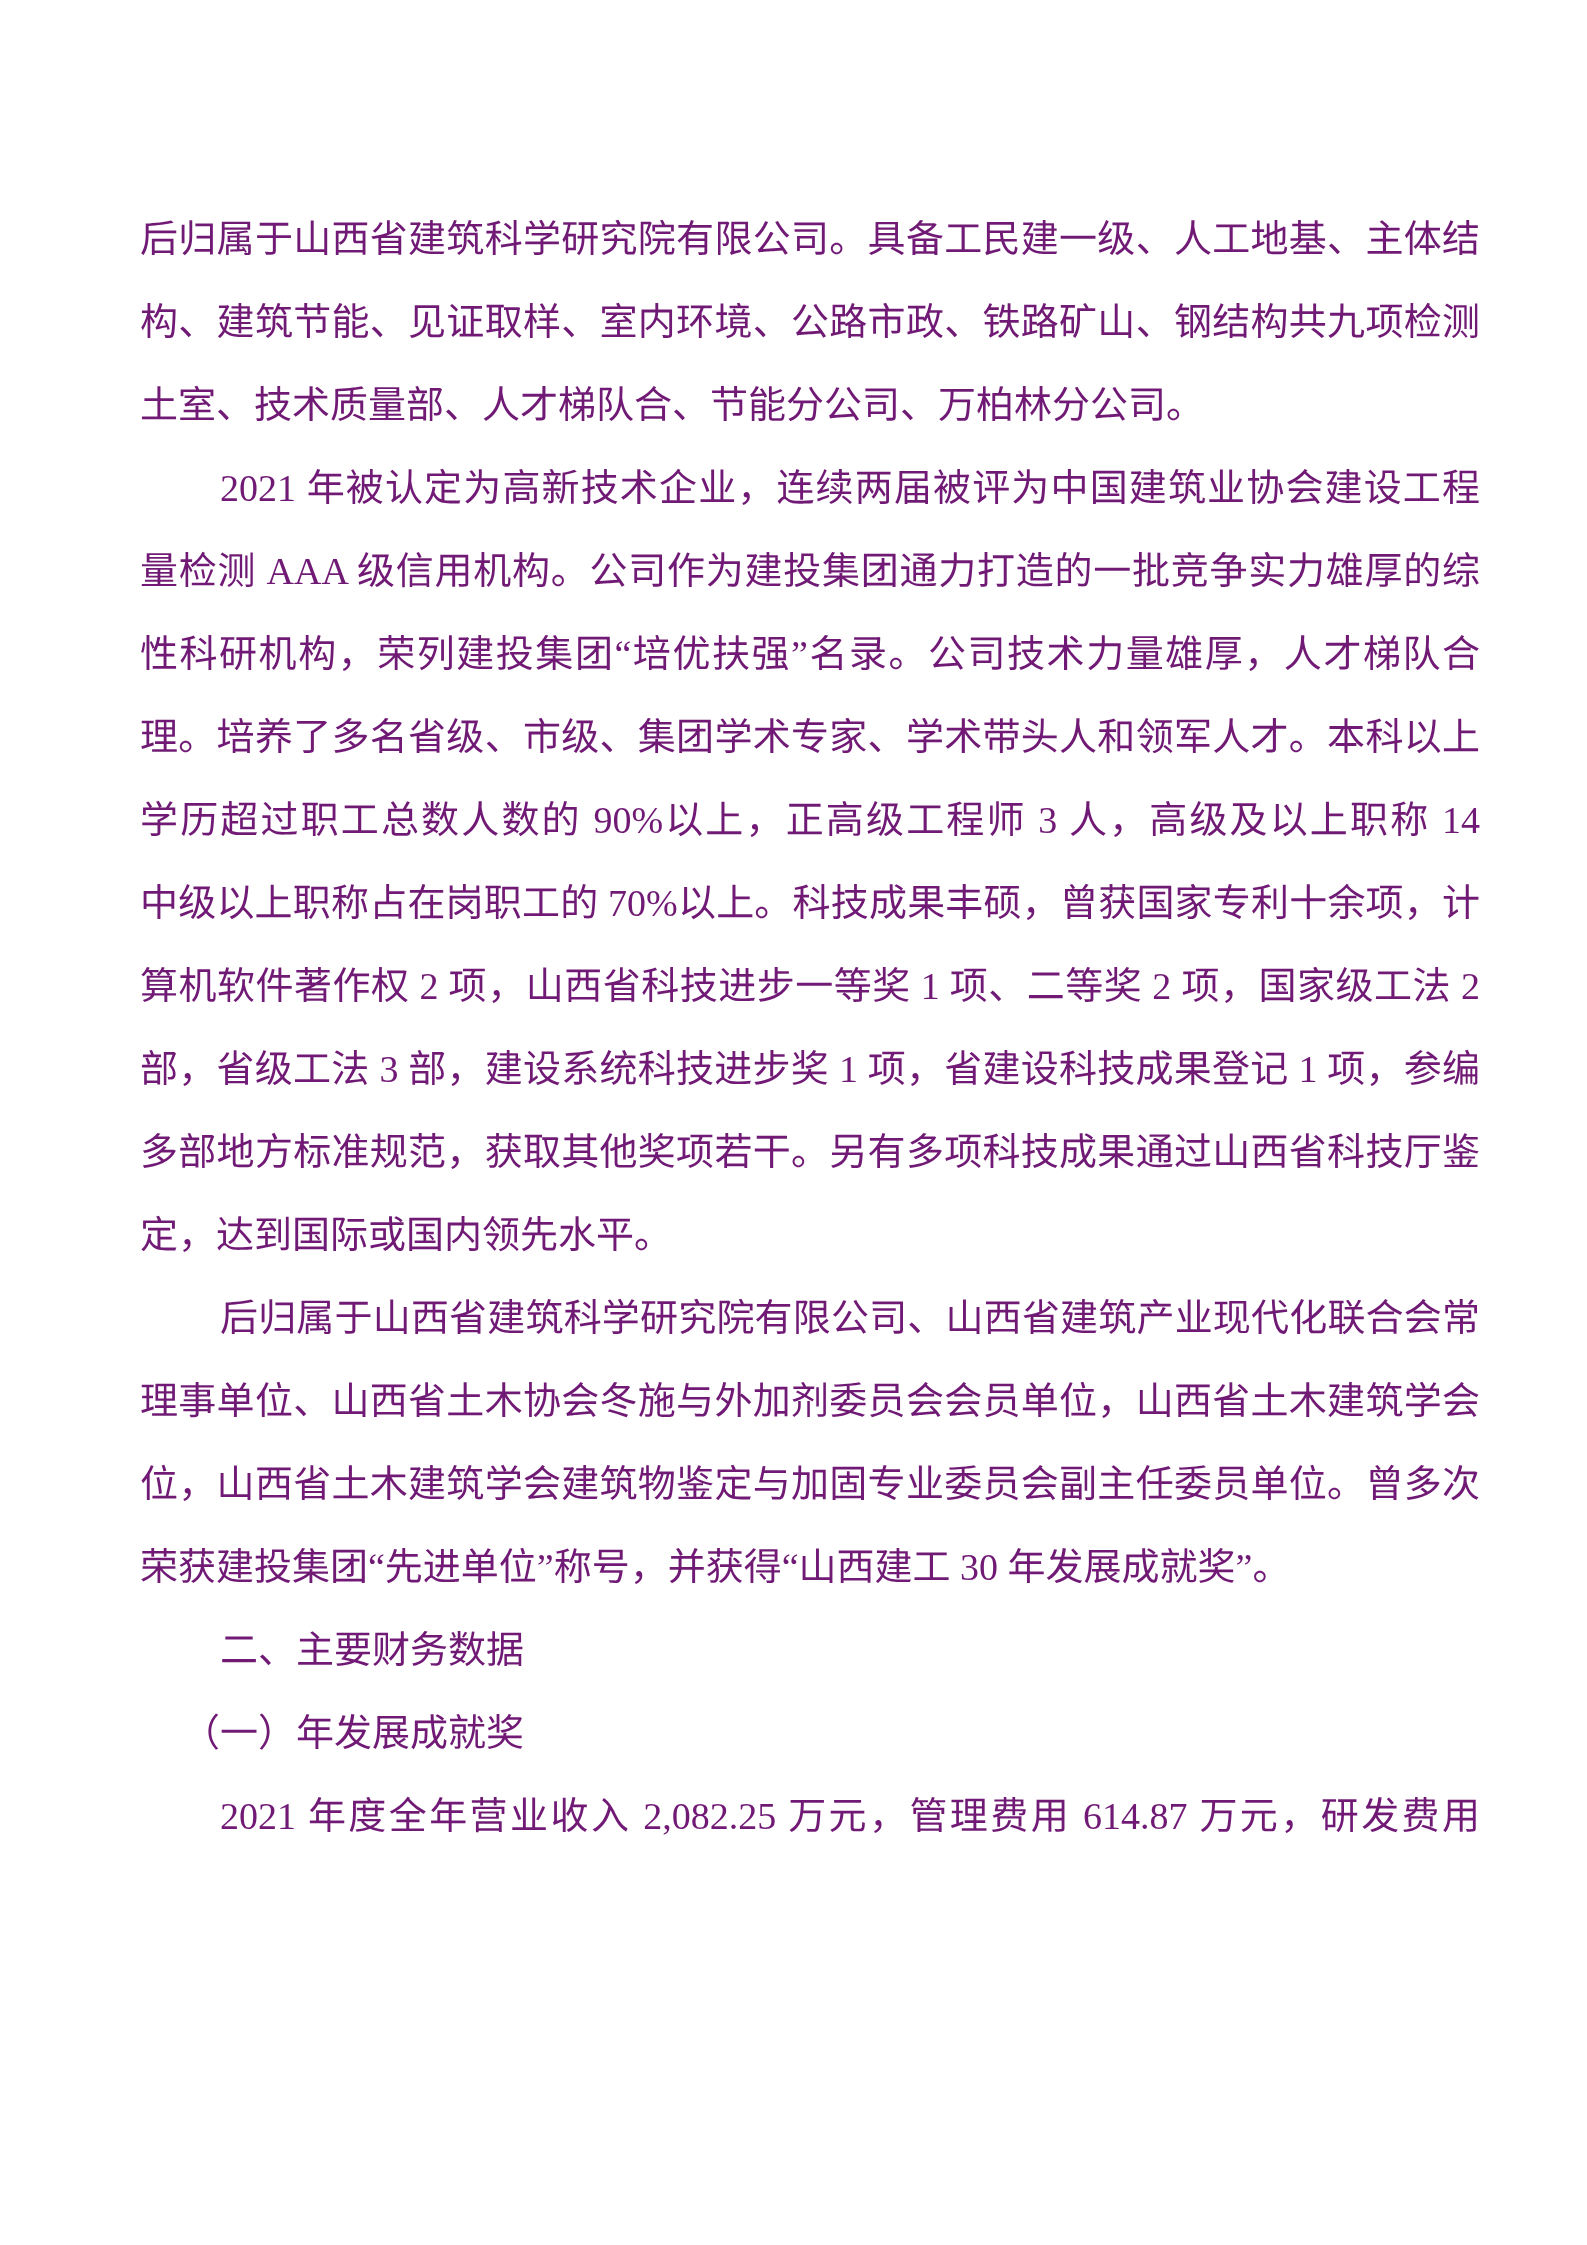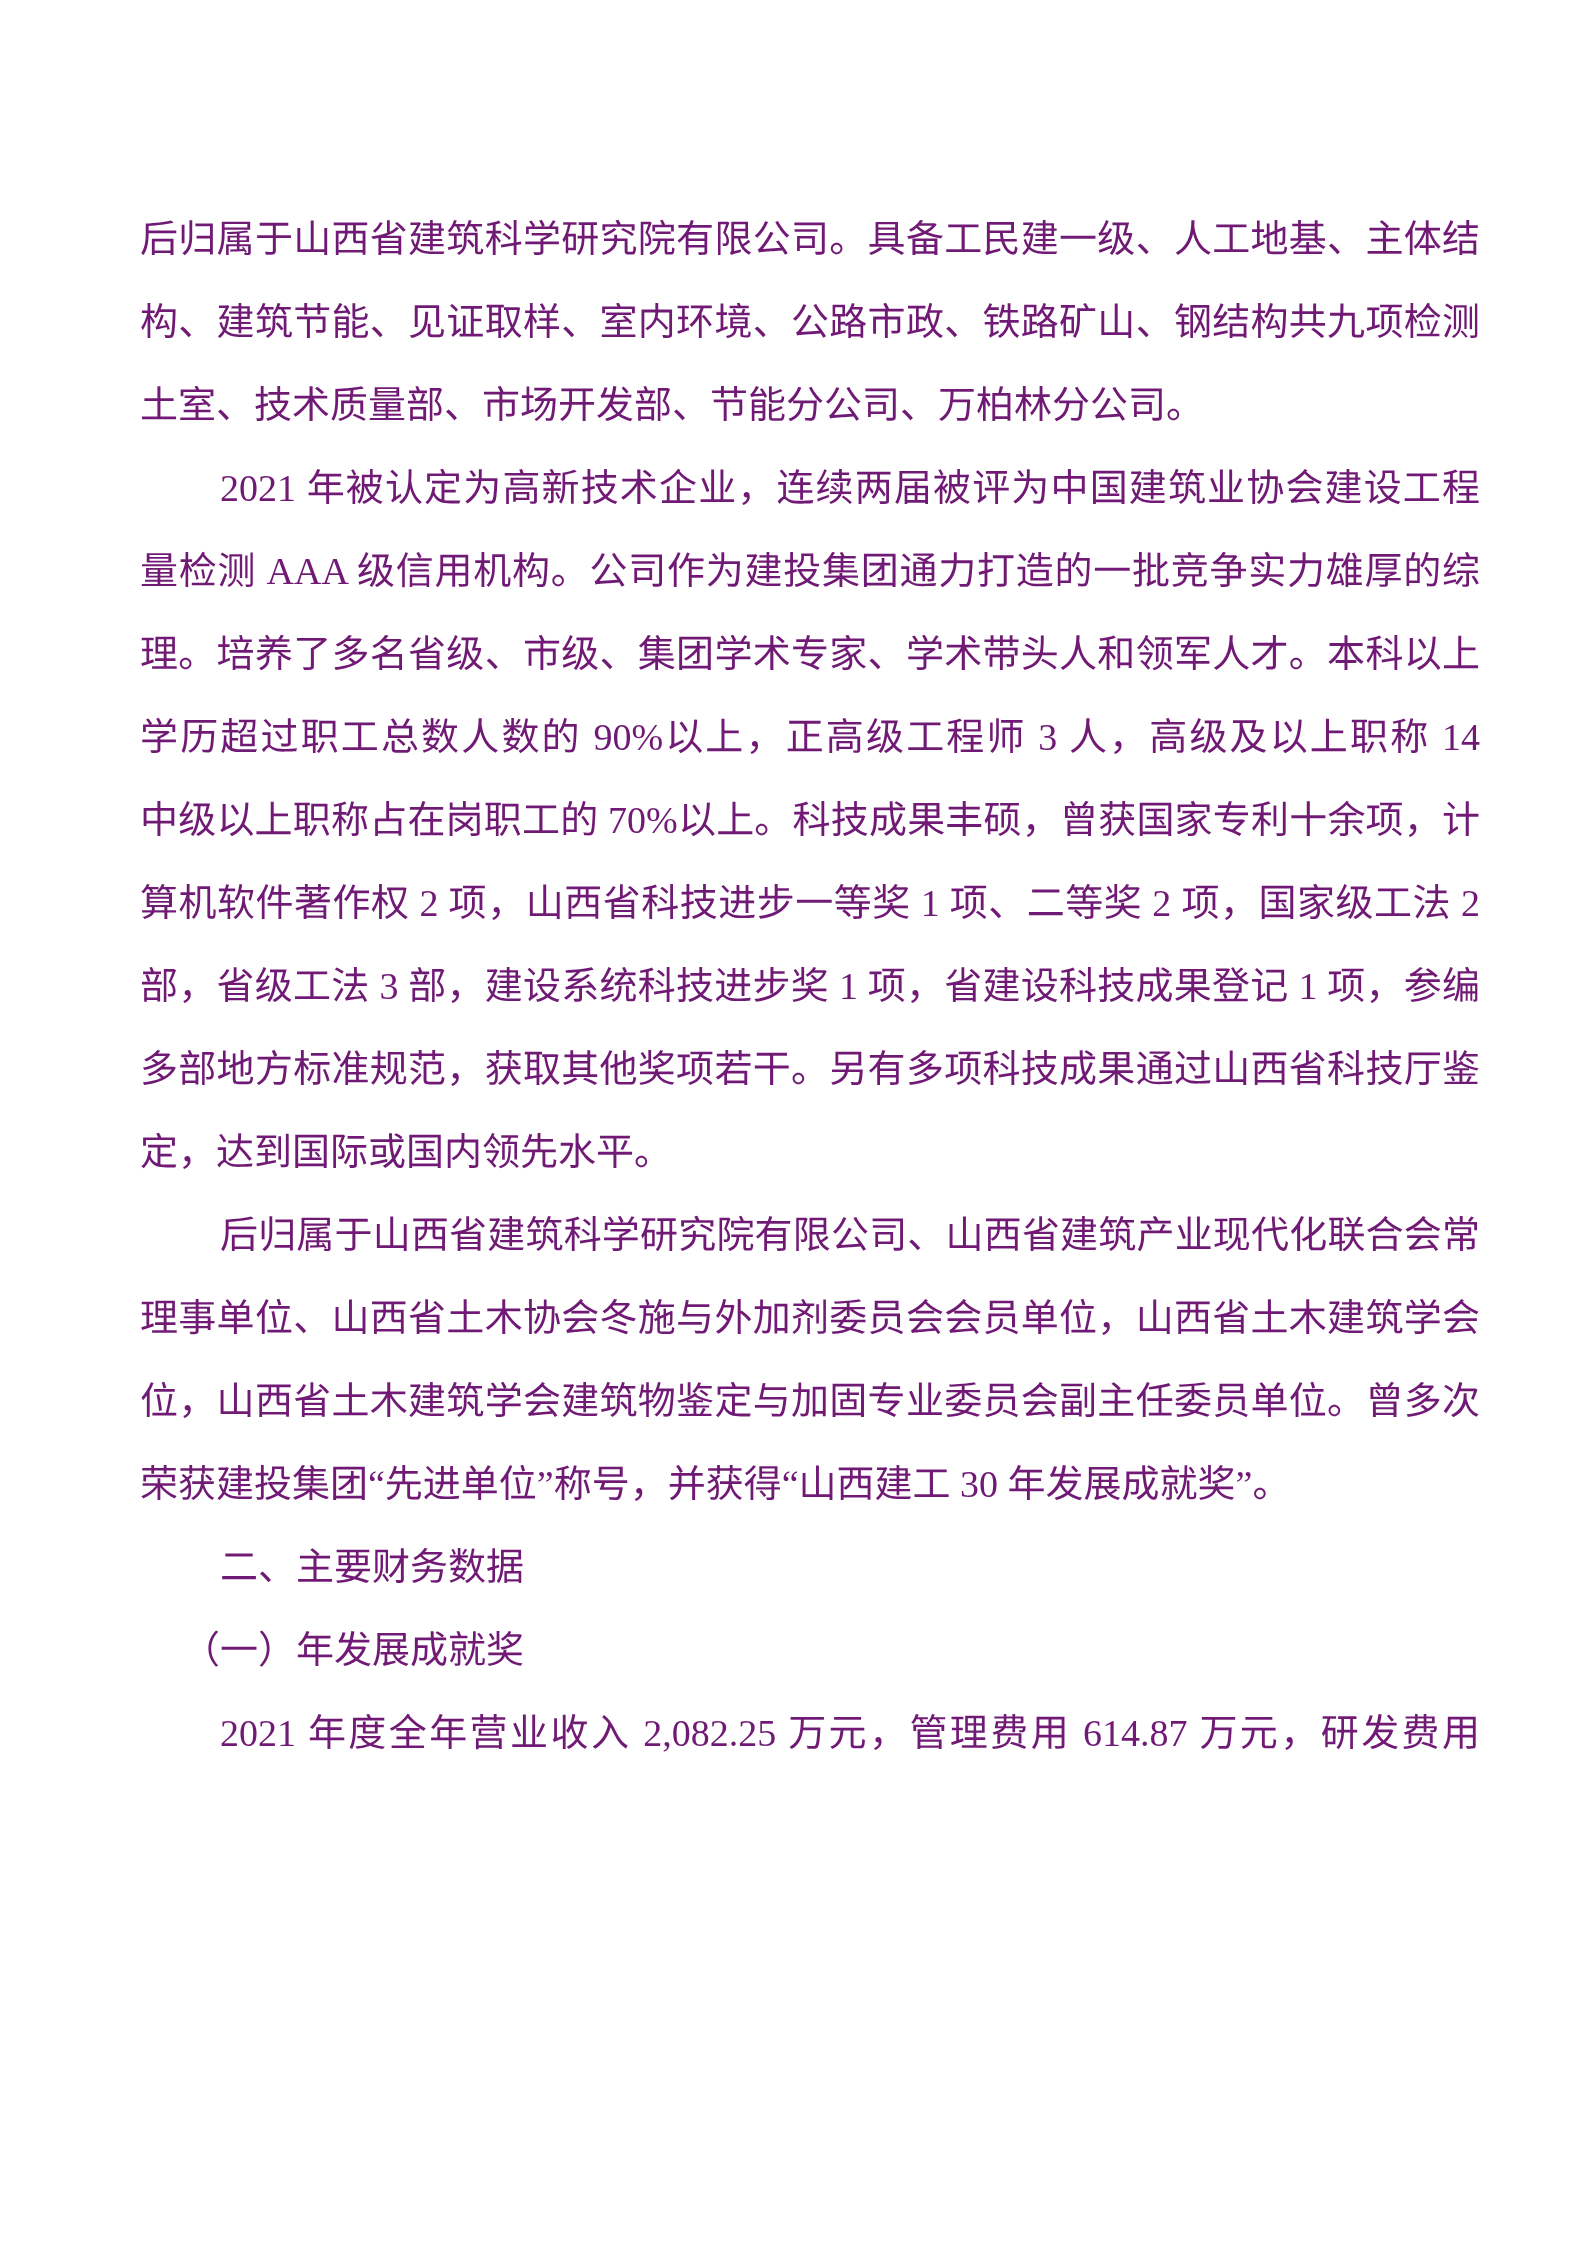--- a/index.html
+++ b/index.html
@@ -46,23 +46,24 @@
     font-weight: normal;
   }
 </style>
 </head>
 <body>
 
 <div class="page">
   <div class="content" id="doc-content" style="color: rgb(0, 0, 0);">
       <div class="line body fill">后归属于山西省建筑科学研究院有限公司。具备工民建一级、人工地基、主体结</div>
       <div class="line body fill">构、建筑节能、见证取样、室内环境、公路市政、铁路矿山、钢结构共九项检测</div>
-      <div class="line body">土室、技术质量部、市场开发部、节能分公司、万柏林分公司。</div>
+      <div class="line body">土室、技术质量部、人才梯队合、节能分公司、万柏林分公司。</div>
       <div class="line body fill indent">2021 年被认定为高新技术企业，连续两届被评为中国建筑业协会建设工程质</div>
       <div class="line body fill">量检测 AAA 级信用机构。公司作为建投集团通力打造的一批竞争实力雄厚的综合</div>
+      <div class="line body fill">性科研机构，荣列建投集团“培优扶强”名录。公司技术力量雄厚，人才梯队合</div>
       <div class="line body fill">理。培养了多名省级、市级、集团学术专家、学术带头人和领军人才。本科以上</div>
       <div class="line body fill">学历超过职工总数人数的 90%以上，正高级工程师 3 人，高级及以上职称 14 人，</div>
       <div class="line body fill">中级以上职称占在岗职工的 70%以上。科技成果丰硕，曾获国家专利十余项，计</div>
       <div class="line body fill">算机软件著作权 2 项，山西省科技进步一等奖 1 项、二等奖 2 项，国家级工法 2</div>
       <div class="line body fill">部，省级工法 3 部，建设系统科技进步奖 1 项，省建设科技成果登记 1 项，参编</div>
       <div class="line body fill">多部地方标准规范，获取其他奖项若干。另有多项科技成果通过山西省科技厅鉴</div>
       <div class="line body">定，达到国际或国内领先水平。</div>
       <div class="line body fill indent">后归属于山西省建筑科学研究院有限公司、山西省建筑产业现代化联合会常务</div>
       <div class="line body fill">理事单位、山西省土木协会冬施与外加剂委员会会员单位，山西省土木建筑学会</div>
       <div class="line body fill">位，山西省土木建筑学会建筑物鉴定与加固专业委员会副主任委员单位。曾多次</div>

